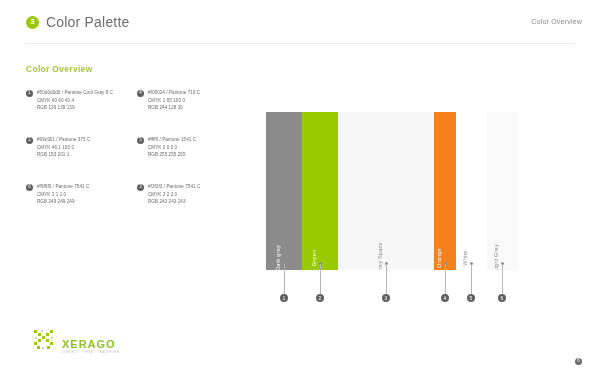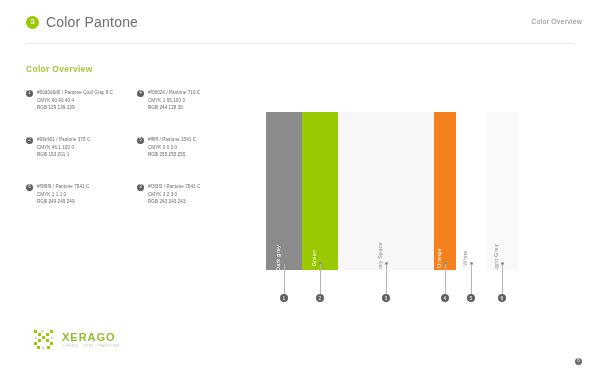--- a/index.html
+++ b/index.html
@@ -173,21 +173,21 @@
     justify-content: center;
     line-height: 1;
     transform: translateX(-4px);
   }
 
   
   .logo {
     position: absolute;
     left: 30px; top: 326px;
     display: flex;
-    align-items: flex-start;
+    align-items: flex-end;
     gap: 4px;
   }
   .logo-mark {
     width: 28px; height: 28px;
     position: relative;
   }
   .logo-text-wrap { padding-top: 6px; }
   .logo-text {
     font-size: 11px;
     font-weight: bold;
@@ -218,21 +218,21 @@
   }
 </style>
 </head>
 <body>
 
 <div class="page">
 
   <div class="header">
     <div class="header-left">
       <div class="num-badge">3</div>
-      <div class="header-title">Color Pantone</div>
+      <div class="header-title">Color Palette</div>
     </div>
   </div>
   <div class="header-right">Color Overview</div>
   <div class="header-rule"></div>
 
   <div class="section-heading">Color Overview</div>
 
   <div class="spec-list">
 
     <div class="spec-item">

